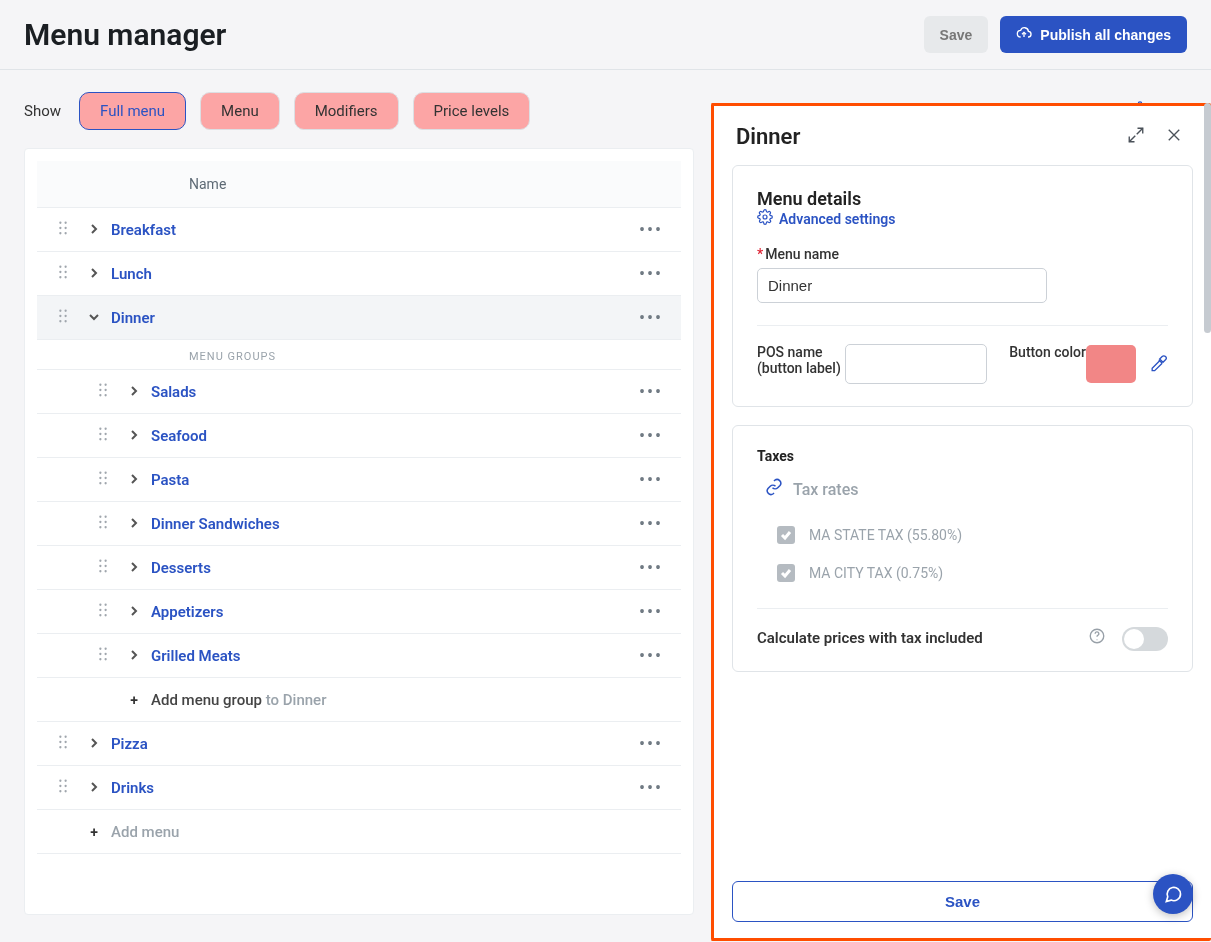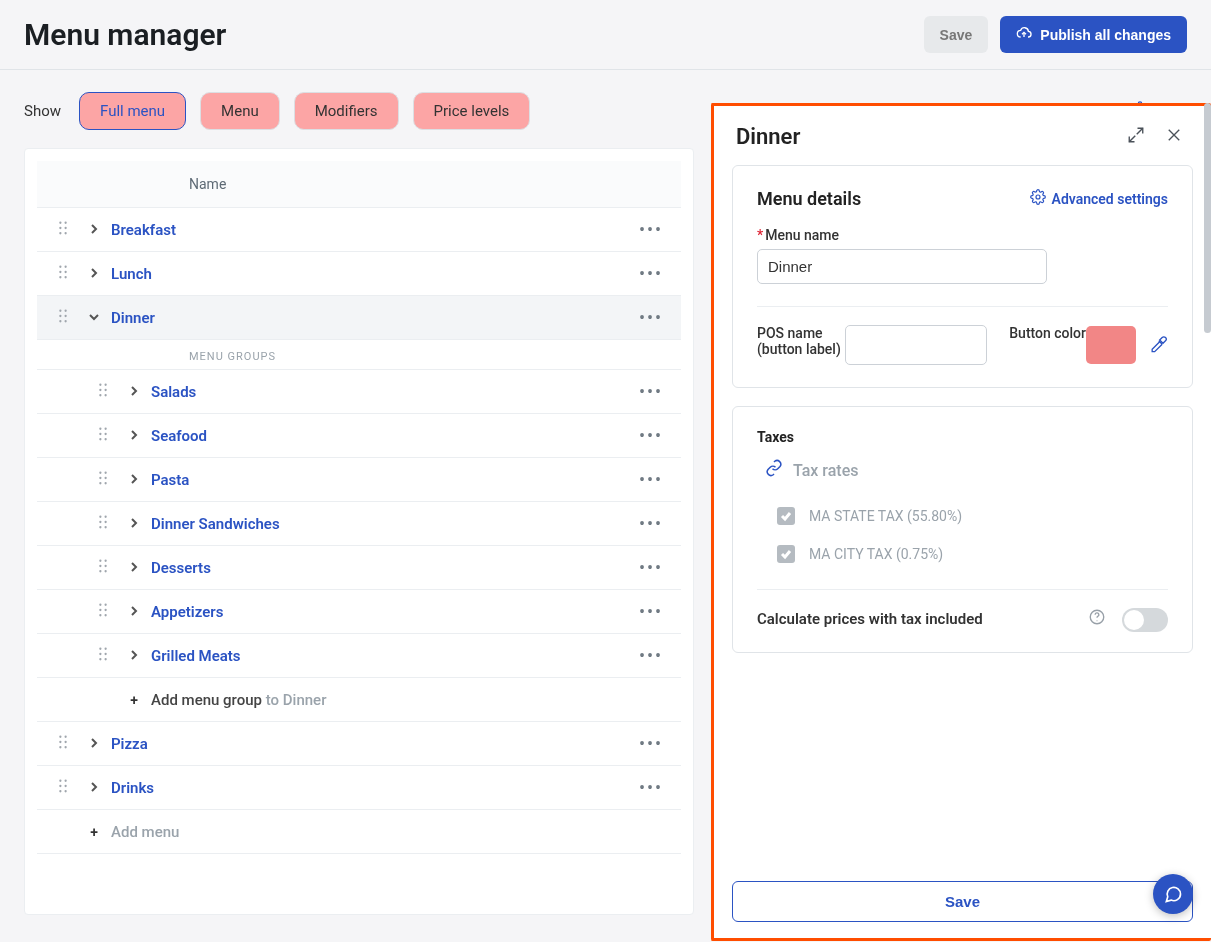--- a/index.html
+++ b/index.html
@@ -149,21 +149,21 @@
     overflow:auto;
     padding:0 18px;
   }
   .card {
     border:1px solid var(--border);
     border-radius:6px;
     background:#fff;
     margin-bottom:18px;
     padding:22px 24px;
   }
-  .card-head { display:flex; align-items:center; margin-bottom:18px; }
+  .card-head { display:flex; align-items:flex-start; margin-bottom:18px;flex-direction:column; }
   .card-head h3 { margin:0; font-size:18px; font-weight:600; flex:1; }
   .adv-link { display:flex; align-items:center; gap:6px; color:var(--blue); font-weight:600; font-size:14px; cursor:pointer;}
   .adv-link svg { width:16px; height:16px; stroke:var(--blue); fill:none; stroke-width:1.8;}
   .field-label { font-size:14px; margin-bottom:6px; color:#333; font-weight:500;}
   .req { color:#d23; margin-right:2px; }
   .text-input { width:100%; max-width:290px; padding:8px 10px; border:1px solid #ccd1d7; border-radius:5px; font-size:15px; color:#333; }
   .row-2 { display:flex; gap:22px; border-top:1px solid var(--border-light); margin-top:22px; padding-top:18px;}
   .col { display:flex; flex-direction:row; }
   .col.grow { flex:1; }
   .swatch-row { display:flex; align-items:center; gap:12px; }

